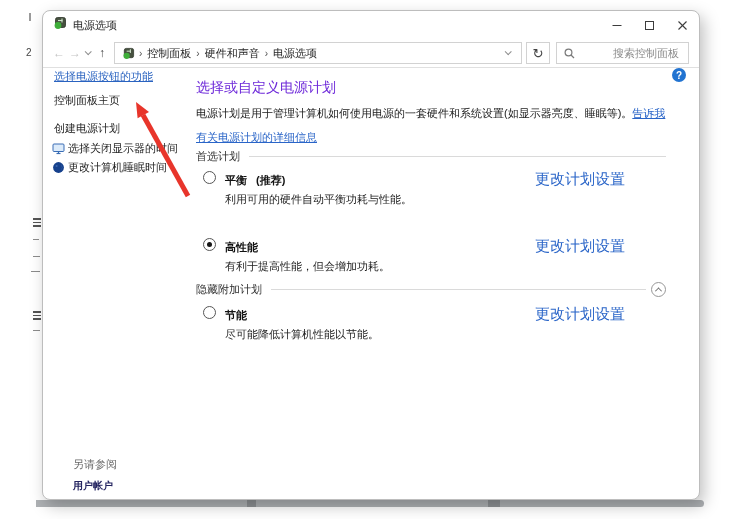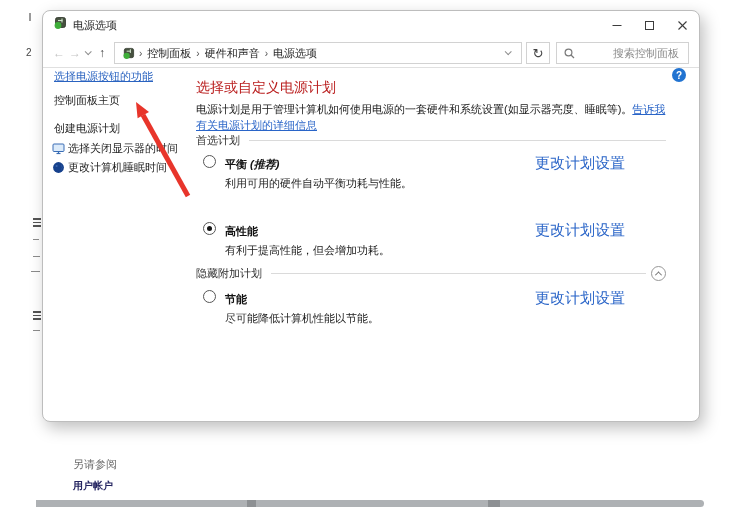--- a/index.html
+++ b/index.html
@@ -11,21 +11,21 @@
   .frag-digit { position:absolute; left:26px; top:47px; font-size:10px; color:#444; }
   .frag-tick  { position:absolute; left:29px; top:13px; width:2px; height:8px; background:#9a9a9a; }
   .frag-mark  { position:absolute; background:transparent; }
   .frag-dense { width:8px; height:9px; border-top:2px solid #555; border-bottom:2px solid #555; }
   .frag-dense::after { content:""; display:block; margin-top:2px; border-top:1.5px solid #555; }
   .frag-line  { height:0; border-top:1.5px solid #8c8c8c; }
   .bgbar { position:absolute; left:36px; top:500px; width:668px; height:7px; background:#aeb1b4; border-radius:0 4px 4px 0; }
   .bgbar-notch { position:absolute; top:500px; height:7px; background:#8d9093; }
 
   
-  .window { position:absolute; left:42px; top:10px; width:658px; height:412px; background:#fff;
+  .window { position:absolute; left:42px; top:10px; width:658px; height:490px; background:#fff;
             border:1px solid #bdbdbd; border-radius:8px;
             box-shadow:4px 6px 16px rgba(0,0,0,0.25); }
 
   .titlebar { height:28px; display:flex; align-items:center; padding-left:10px; }
   .titlebar .title { font-size:11px; color:#1f1f1f; margin-left:6px; }
   .controls { margin-left:auto; display:flex; height:100%; }
   .ctrl { width:33px; height:100%; display:flex; align-items:center; justify-content:center; color:#3c3c3c; }
 
   .toolbar { height:29px; display:flex; align-items:center; padding:0 10px 0 8px; border-bottom:1px solid #e0e0e0; }
   .nav { display:inline-block; text-align:center; font-size:12px; line-height:1; }
@@ -49,38 +49,38 @@
   .sb-2 { color:#2a63c0; text-decoration:underline; margin-bottom:4px; }
   .sb-3 { margin-bottom:5px; }
   .sb-icon-item { display:flex; align-items:center; margin-left:9px; margin-bottom:4px; color:#1e1e1e; }
   .sb-icon-item .txt { margin-left:3px; }
   .see-also { position:absolute; left:30px; top:388px; }
   .see-also .hdr { color:#6a6a6a; font-size:11px; }
   .see-also .lnk { color:#23235f; font-weight:bold; font-size:10px; margin-top:7px; }
 
   
   .main { position:absolute; left:153px; top:0; width:470px; }
-  .heading { margin-top:10px; font-size:14px; color:#b91c1c; }
-  .intro { margin-top:4px; font-size:11px; line-height:16px; color:#1a1a1a; }
+  .heading { margin-top:10px; font-size:14px; color:#6d28d9; }
+  .intro { margin-top:4px; font-size:11px; line-height:24px; color:#1a1a1a; }
   .intro .lnk { color:#2a65c8; text-decoration:underline; }
   .section-hdr { display:flex; align-items:center; font-size:11px; color:#2e2e2e; }
   .hdr-1 { margin-top:0; }
   .hdr-2 { margin-top:8px; }
   .rule { flex:1; border-top:1px solid #dadada; margin-left:9px; }
   .expander { width:15px; height:15px; border:1px solid #979797; border-radius:50%; margin-left:5px; display:flex; align-items:center; justify-content:center; }
   .chev-up { display:inline-block; width:5px; height:5px; border-left:1.4px solid #6e6e6e; border-top:1.4px solid #6e6e6e; transform:rotate(45deg) translate(1px,1px); }
 
   .plan-row { position:relative; margin-left:7px; padding-left:22px; }
   .pr-1 { margin-top:6px; }
   .pr-2 { margin-top:30px; }
   .pr-3 { margin-top:8px; }
   .radio { position:absolute; left:0; top:1px; width:13px; height:13px; border:1px solid #565656; border-radius:50%; background:#fff; }
   .radio[data-checked="true"]::after { content:""; position:absolute; left:3px; top:3px; right:3px; bottom:3px; background:#171717; border-radius:50%; }
   .plan-name { font-size:11px; font-weight:bold; color:#121212; }
-  .plan-badge { font-style:italic; margin-left:3px; }
+  .plan-badge { margin-left:9px; }
   .plan-desc { font-size:11px; color:#1c1c1c; margin-top:4px; }
   .plan-action { position:absolute; left:332px; top:0; font-size:15px; color:#2a65c8; white-space:nowrap; cursor:pointer; }
 
   .help { position:absolute; top:57px; right:13px; width:14px; height:14px; border-radius:50%; background:#2173d1; color:#fff; font-size:10px; font-weight:bold; display:flex; align-items:center; justify-content:center; }
 
   .arrow-svg { position:absolute; left:126px; top:92px; width:70px; height:112px; z-index:50; pointer-events:none; }
 </style>
 </head>
 <body>
 

